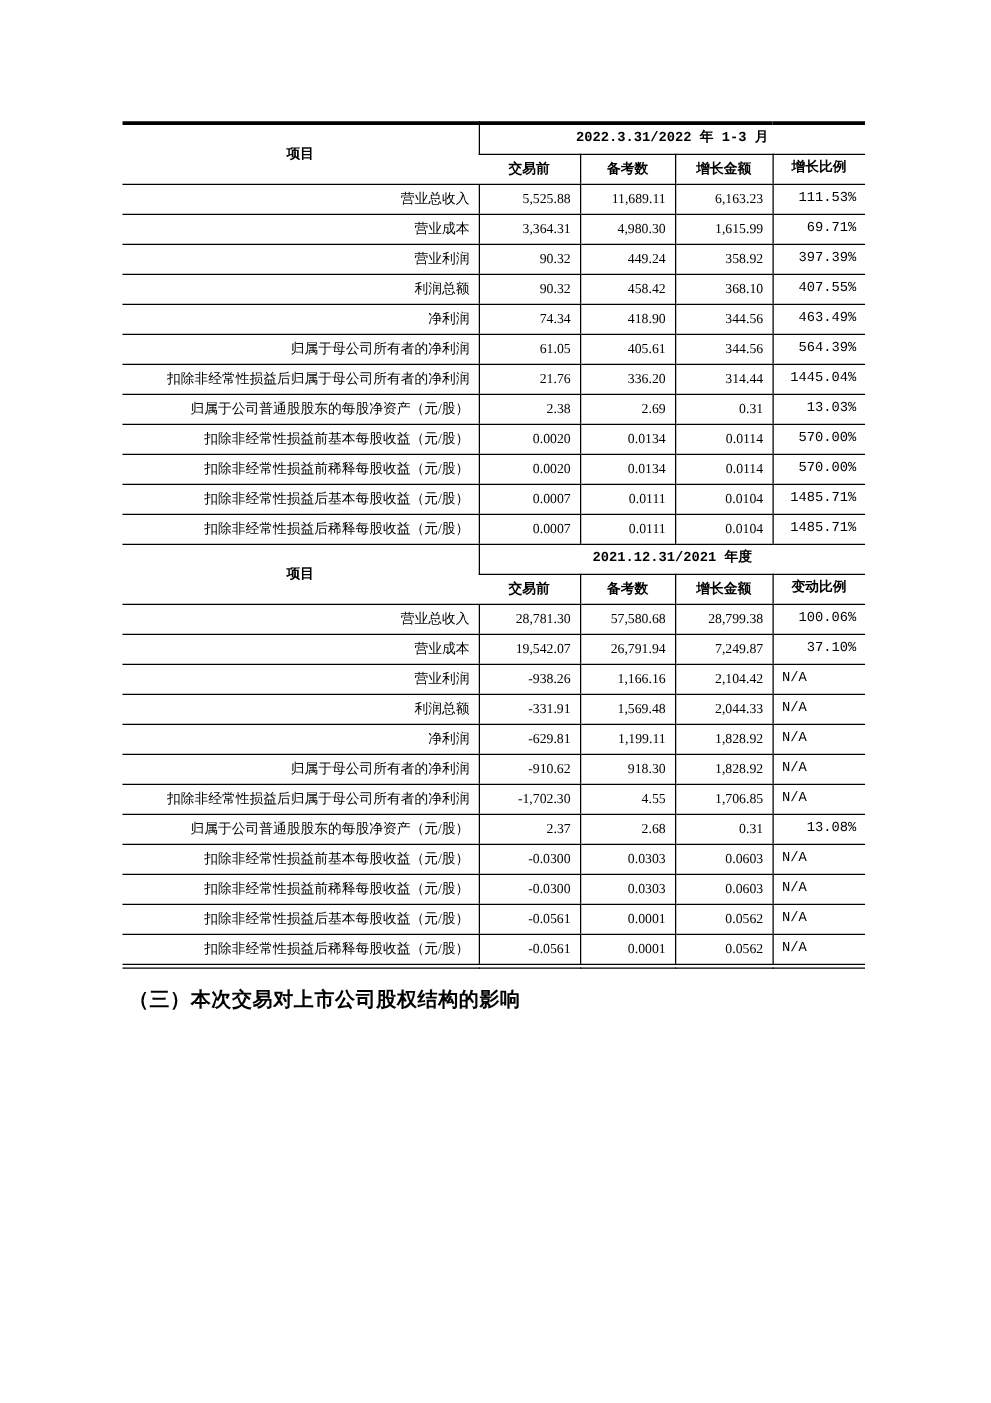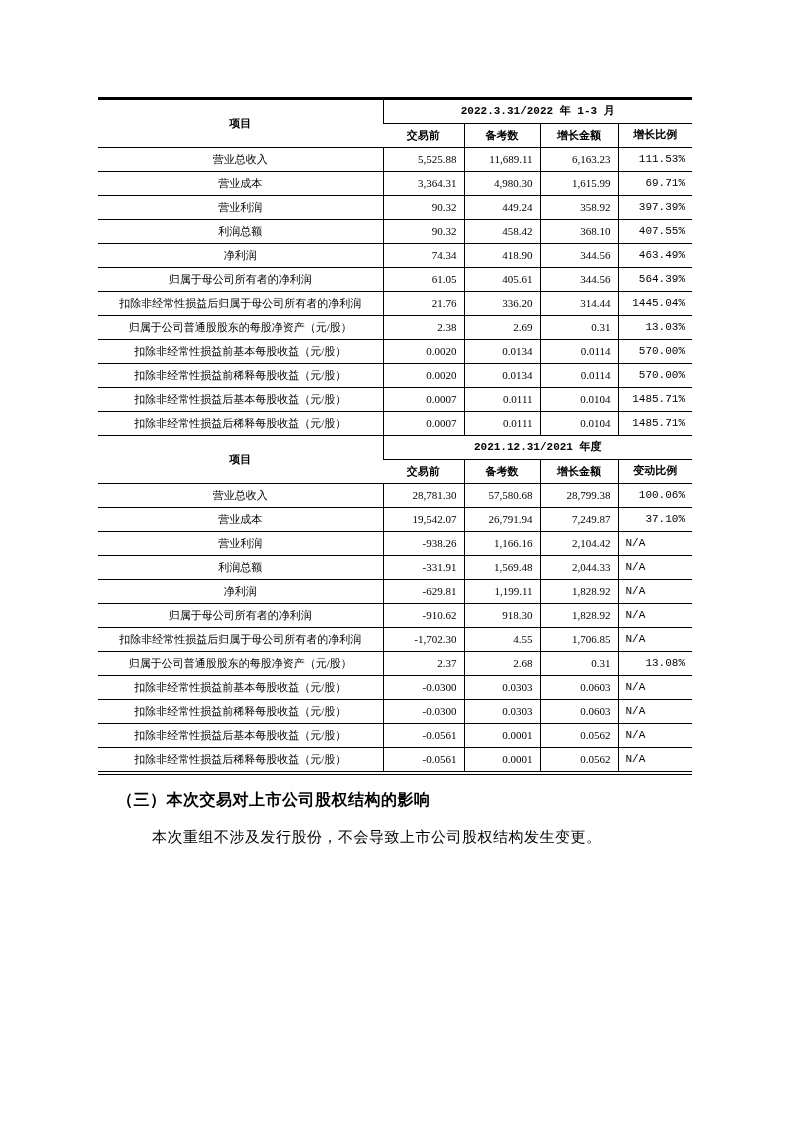--- a/index.html
+++ b/index.html
@@ -49,25 +49,25 @@
     border-left: none;
   }
   .doc-table th:last-child, .doc-table td:last-child {
     border-right: none;
     font-family: Liberation Mono, monospace;
   }
   .doc-table th {
     font-weight: bold;
     text-align: center;
   }
-  .doc-table td.label { text-align: center; margin-top: 36px; }
+  .doc-table td.label { text-align: right; margin-top: 36px; }
   .doc-table td.num   { text-align: right; }
   .doc-table td.na    { text-align: left; }
   .section-heading {
-    margin: 15px 0 0 19px;
+    margin: 15px 0 0 5px;
     font-family: "Liberation Sans", "DejaVu Sans", sans-serif;
     font-size: 16px;
     font-weight: bold;
     letter-spacing: 0.5px;
   }
   .section-paragraph {
     margin: 17px 0 0 0;
     font-size: 15px;
     text-indent: 54px;
     letter-spacing: 0.5px;
@@ -298,17 +298,16 @@
             <td class="num">-0.0561</td>
             <td class="num">0.0001</td>
             <td class="num">0.0562</td>
             <td class="na">N/A</td>
           </tr>
         </tbody>
       </table>
 
     <div class="section-heading">（三）本次交易对上市公司股权结构的影响</div>
 
-    <div class="section-paragraph">本次重组不涉及发行股份，不会导致上市公司股权结构发生变更。</div>
 
   </div>
 
 </div>
 
 </body></html>

